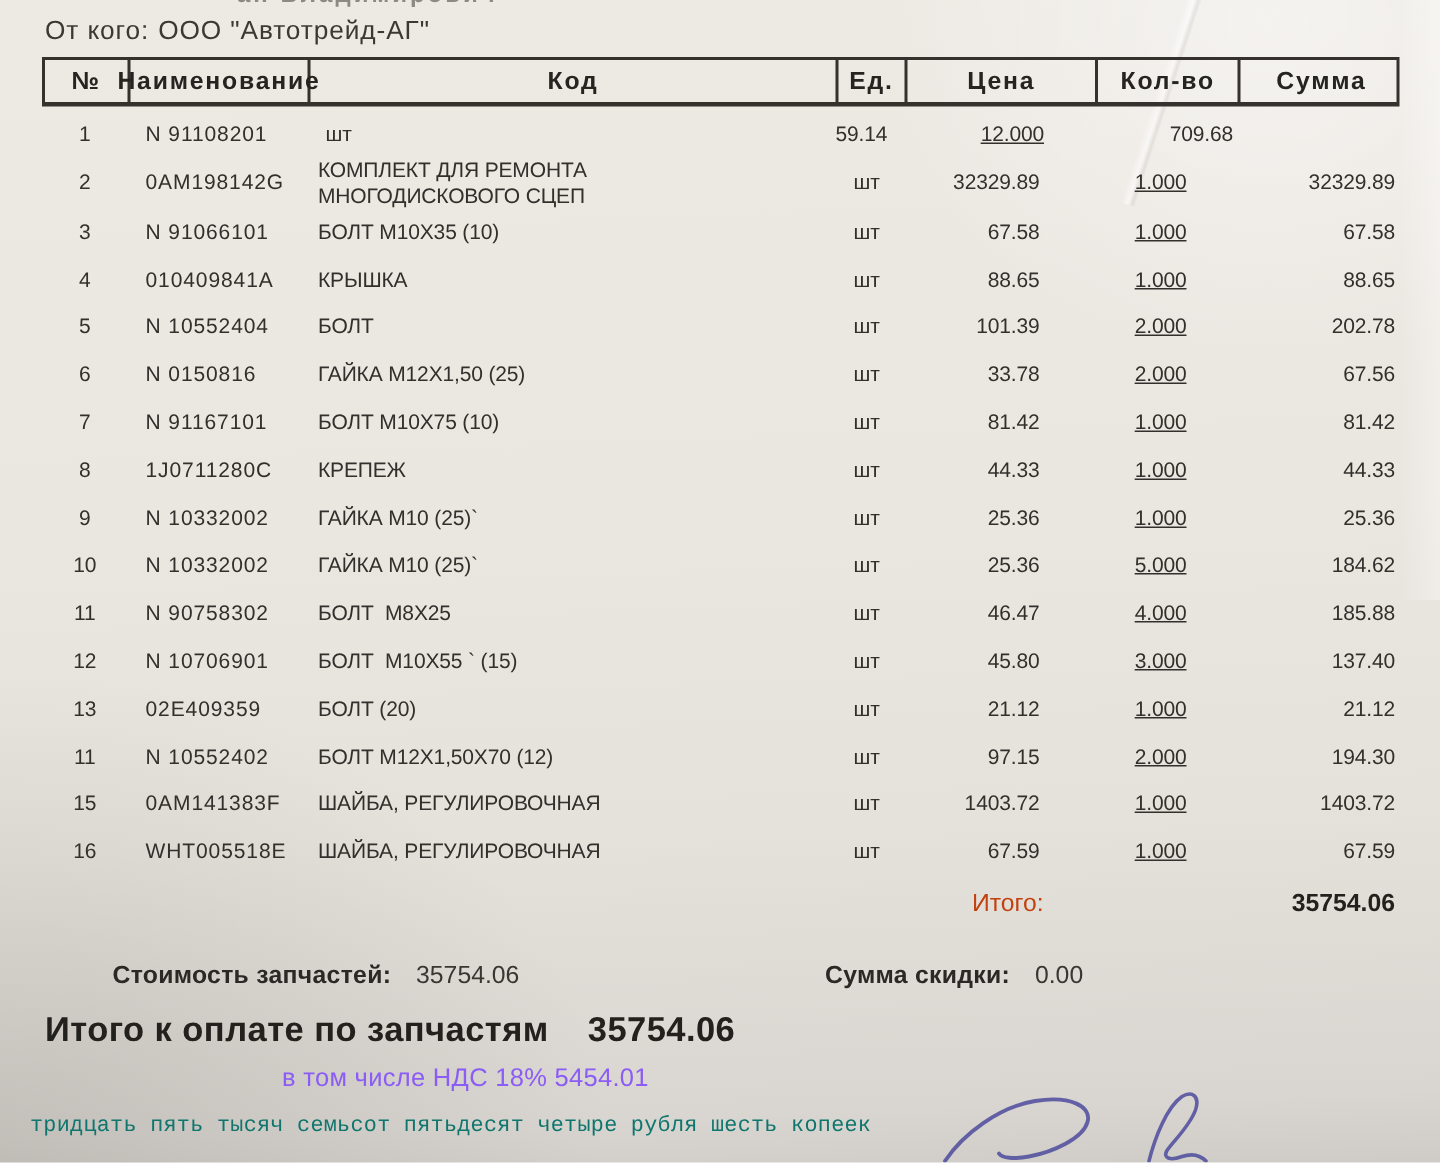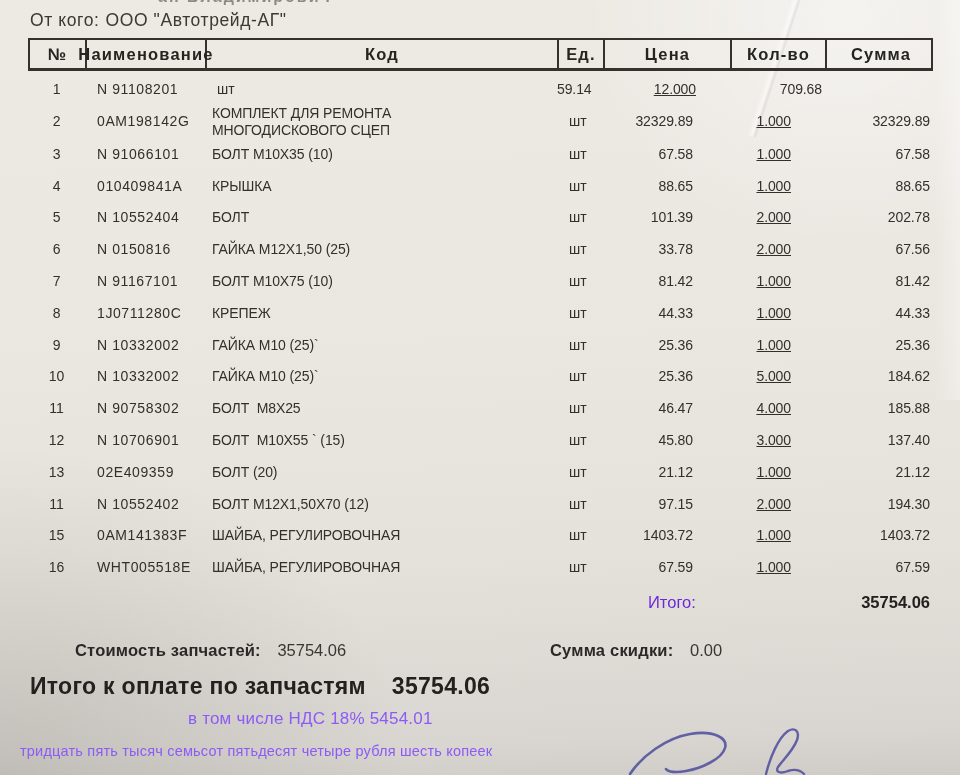--- a/index.html
+++ b/index.html
@@ -55,34 +55,34 @@
   .c-code{padding-left:12px;letter-spacing:0.6px;}
   .c-name{padding-left:7px;padding-right:40px;}
   .c-unit{padding-left:12px;}
   .c-price{text-align:right;padding-right:37px;}
   .c-qty{text-align:right;padding-right:34px;text-decoration:underline;}
   .c-sum{text-align:right;padding-right:3px;}
 
   .total-row{
     display:flex;align-items:center;height:32px;margin-top:3px;
   }
-  .total-row .tlabel{margin-left:620px;font-size:16.5px;color:#6d28d9;}
+  .total-row .tlabel{margin-left:620px;font-size:16.5px;color:#c2410c;}
   .total-row .tvalue{flex:1;text-align:right;padding-right:3px;font-size:16.5px;font-weight:bold;color:#23211e;}
 
   .sum-line{position:absolute;top:641px;font-size:16.5px;margin-left:35px;}
   .sum-parts{left:40px;}
   .sum-discount{left:515px;}
   .sum-line .lbl{font-weight:bold;color:#2b2926;letter-spacing:0.2px;}
   .sum-line .val{margin-left:12px;color:#3a3733;}
 
   .grand-total{position:absolute;left:30px;top:673px;font-size:23px;font-weight:bold;color:#23211e;letter-spacing:0.3px;}
   .grand-total .val{margin-left:26px;}
 
   .vat-line{position:absolute;left:188px;top:709px;font-size:17px;color:#8b5cf6;letter-spacing:0.2px;}
-  .words-line{position:absolute;left:20px;top:743px;font-size:14.5px;color:#8b5cf6;letter-spacing:0.2px;}
+  .words-line{position:absolute;left:20px;top:743px;font-size:14.5px;color:#0f766e;letter-spacing:0.2px;font-family:Liberation Mono, monospace;}
 
   .signature{position:absolute;left:628px;top:726px;width:250px;height:49px;}
 </style>
 </head>
 <body>
 
 <div class="crease"></div>
 <div class="edge-shade"></div>
 
 <div class="top-fragment">

